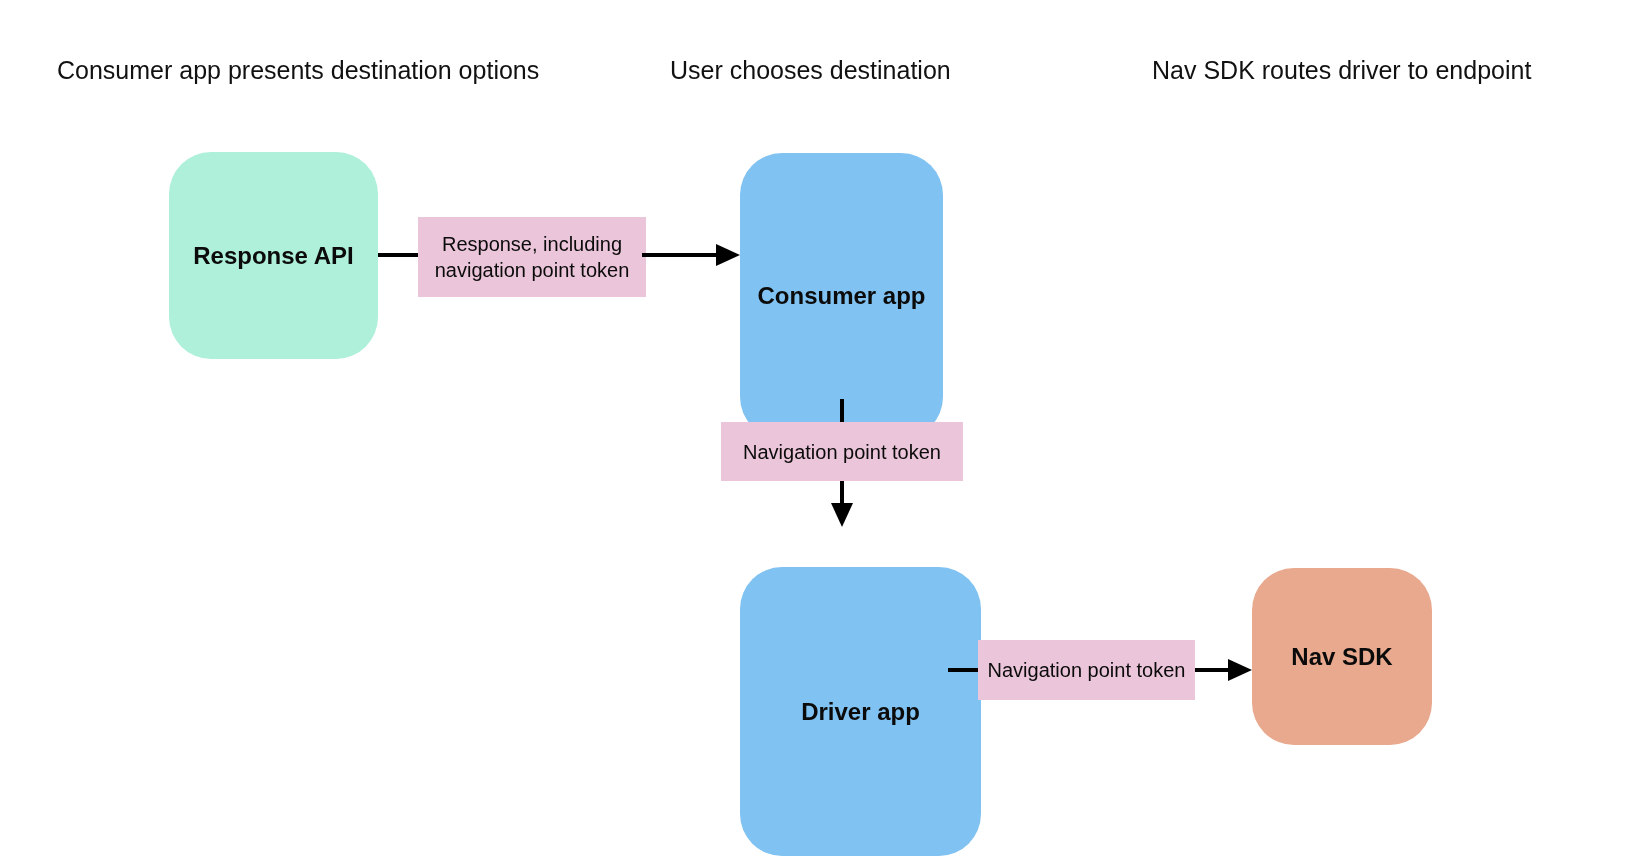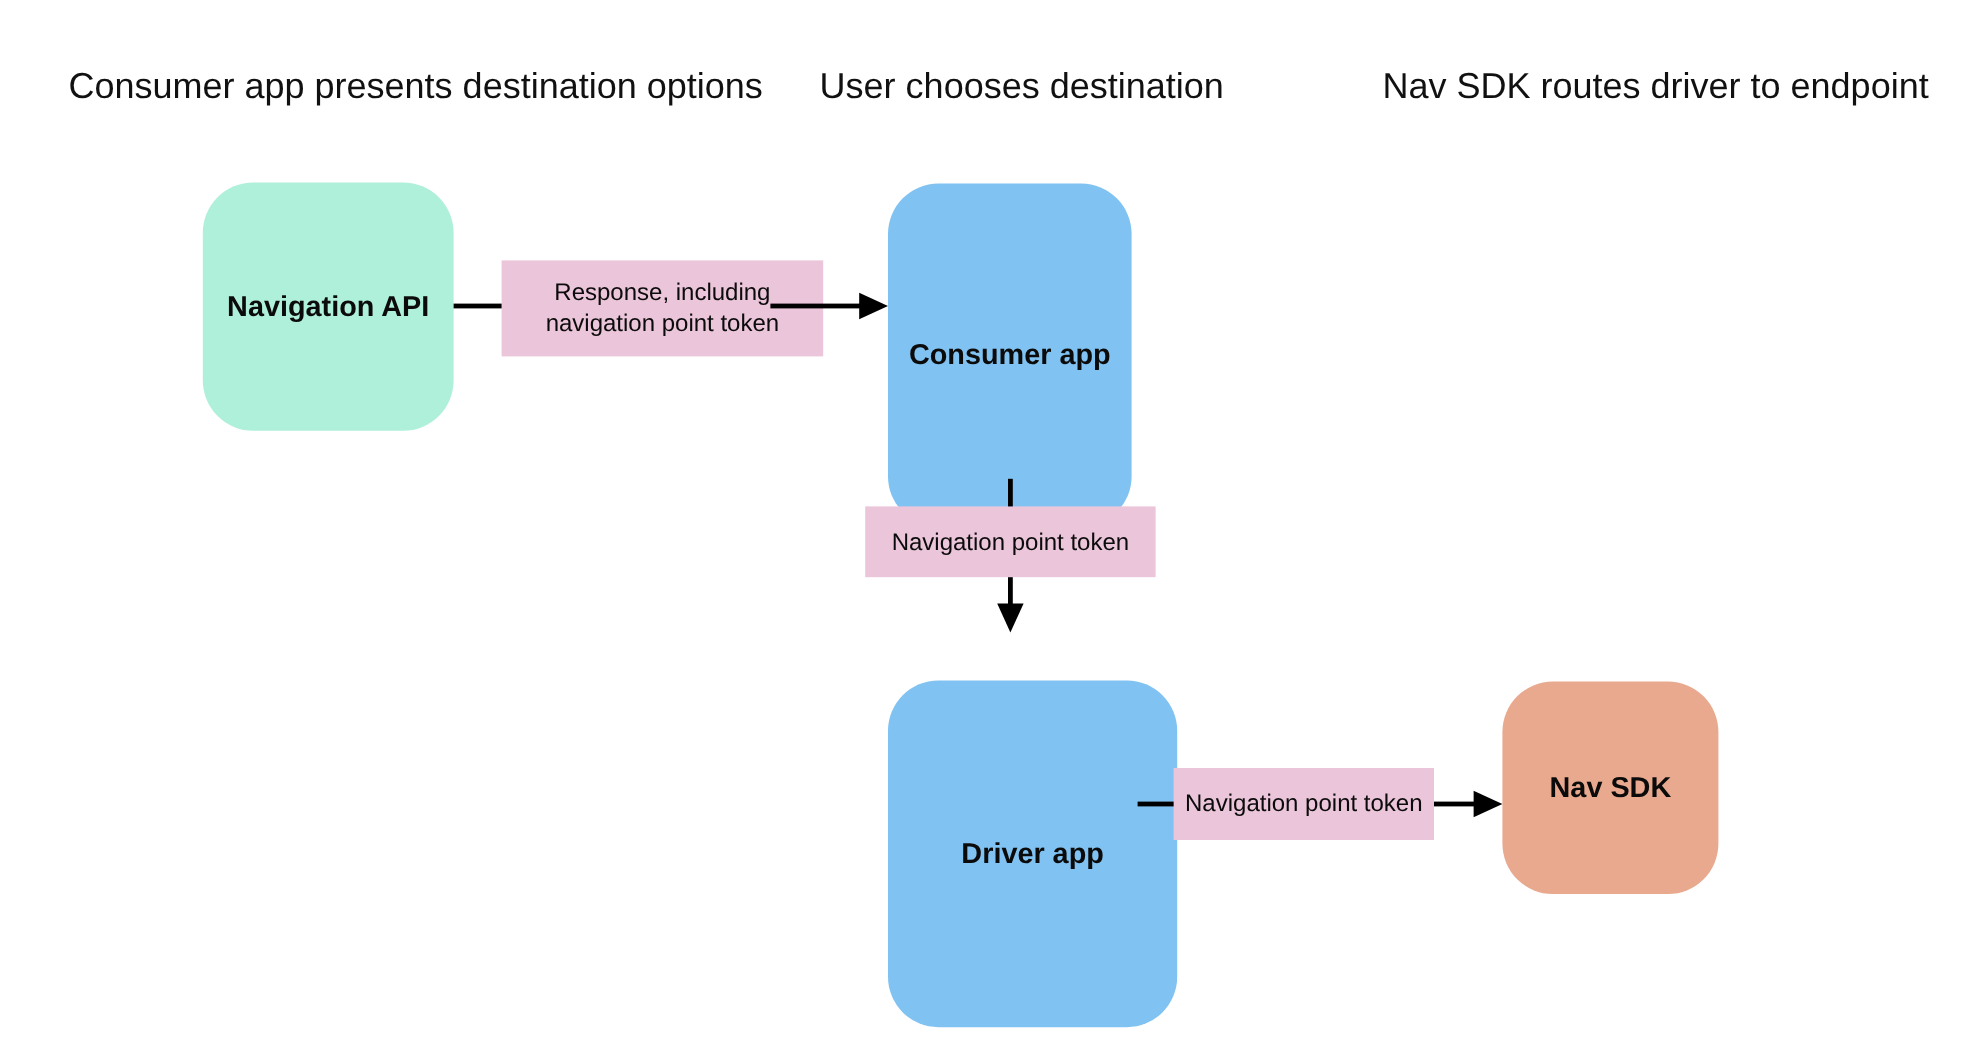--- a/index.html
+++ b/index.html
@@ -7,21 +7,21 @@
   body {
     position: relative;
     background: var(--background, #ffffff);
     font-family: "Liberation Sans", sans-serif;
     color: var(--text, #111111);
     overflow: hidden;
   }
   .col-header {
     position: absolute;
     top: 56px;
-    font-size: 30px;
+    font-size: 25px;
     font-weight: 400;
     white-space: nowrap;
     color: var(--text, #111111);
   }
   .node {
     position: absolute;
     border-radius: 42px;
     display: flex;
     align-items: center;
     justify-content: center;
@@ -63,40 +63,40 @@
   .arrow-head.down {
     border-left: 11px solid transparent;
     border-right: 11px solid transparent;
     border-top: 24px solid var(--arrow, #000000);
   }
 </style>
 </head>
 <body>
 
 <div class="col-header" style="left:57px;">Consumer app presents destination options</div>
-<div class="col-header" style="left:670px;margin-left:13px;">User chooses destination</div>
+<div class="col-header" style="left:670px;">User chooses destination</div>
 <div class="col-header" style="left:1152px;">Nav SDK routes driver to endpoint</div>
 
 <div class="node node-api" style="left:169px; top:152px; width:209px; height:207px;">
-  <span>Navigation API</span>
+  <span>Response API</span>
 </div>
 
 <div class="node node-app" style="left:740px; top:113px; width:203px; height:286px;">
   <span>Consumer app</span>
 </div>
 
 <div class="node node-app" style="left:740px; top:527px; width:241px; height:289px;">
   <span>Driver app</span>
 </div>
 
 <div class="node node-sdk" style="left:1252px; top:568px; width:180px; height:177px;">
   <span>Nav SDK</span>
 </div>
 
-<div class="edge-label" style="left:418px; top:217px; width:268px; height:80px;">
+<div class="edge-label" style="left:418px; top:217px; width:228px; height:80px;">
   <span>Response, including navigation point token</span>
 </div>
 
 <div class="edge-label" style="left:721px; top:422px; width:242px; height:59px;">
   <span>Navigation point token</span>
 </div>
 
 <div class="edge-label" style="left:978px; top:640px; width:217px; height:60px;">
   <span>Navigation point token</span>
 </div>

